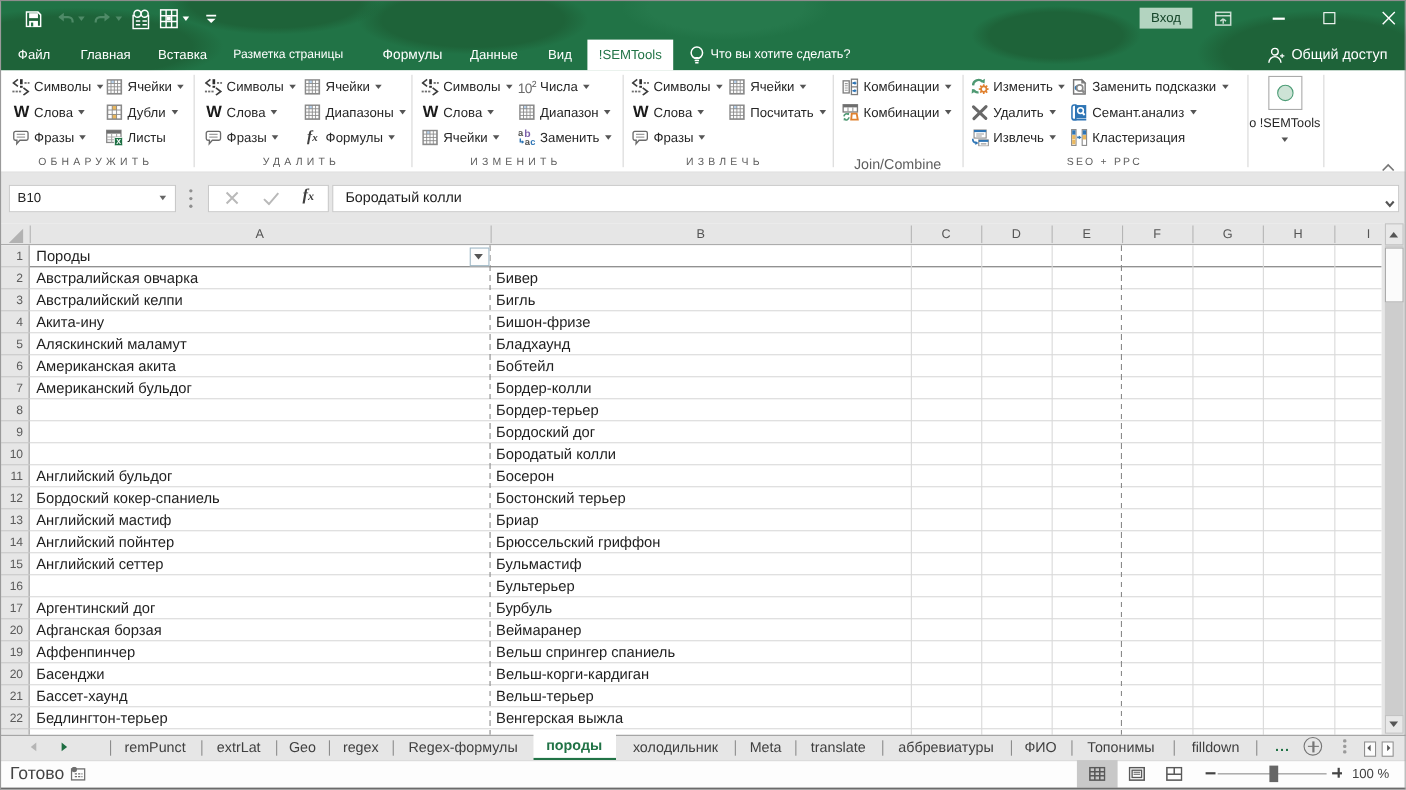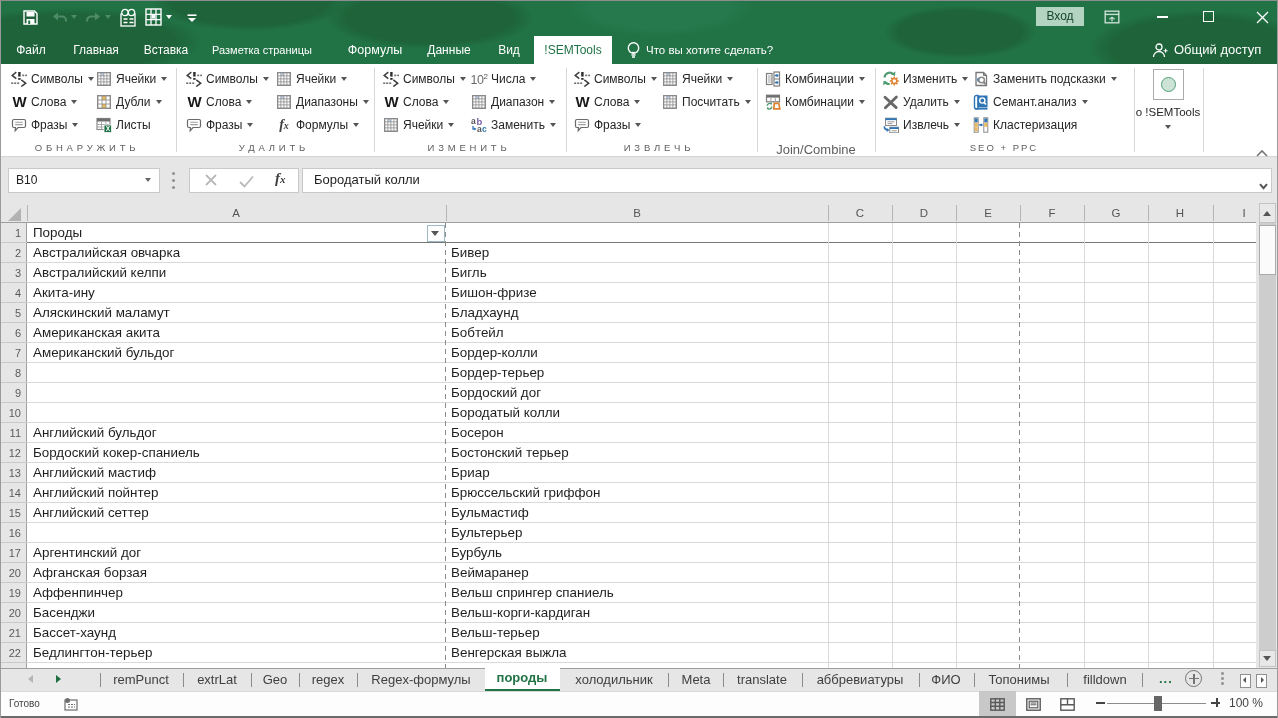--- a/index.html
+++ b/index.html
@@ -770,21 +770,21 @@
 <div class="ab" style="left:1159px;top:668px;height:23px;line-height:21px;font-size:13px;font-weight:700;color:#217346;letter-spacing:1px">...</div>
 <div class="ab" style="left:1185px;top:670px;width:17px;height:17px;border-radius:50%;border:1.2px solid #757575"></div>
 <div class="ab" style="left:1189px;top:678px;width:10px;height:1.4px;background:#757575"></div>
 <div class="ab" style="left:1193.3px;top:674px;width:1.4px;height:10px;background:#757575"></div>
 <div class="ab" style="left:1221px;top:672px;width:2.5px;height:2.5px;background:#9a9a9a;border-radius:50%;box-shadow:0 5px 0 #9a9a9a,0 10px 0 #9a9a9a"></div>
 <div class="ab" style="left:1240px;top:674px;width:11px;height:14px;background:#fdfdfd;border:1px solid #8f8f8f"></div>
 <div class="ab" style="left:1243px;top:677px;width:0;height:0;border-top:3px solid transparent;border-bottom:3px solid transparent;border-right:3.5px solid #555"></div>
 <div class="ab" style="left:1256px;top:674px;width:11px;height:14px;background:#fdfdfd;border:1px solid #8f8f8f"></div>
 <div class="ab" style="left:1261px;top:677px;width:0;height:0;border-top:3px solid transparent;border-bottom:3px solid transparent;border-left:3.5px solid #555"></div>
 <div class="ab" style="left:0;top:691px;width:1278px;height:25px;background:#fdfdfd;border-top:1px solid #d9d9d9"></div>
-<div class="ab" style="left:9px;top:691px;height:25px;line-height:25px;font-size:10px;color:#444">Готово</div>
+<div class="ab" style="left:9px;top:691px;height:25px;line-height:25px;font-size:16px;color:#444">Готово</div>
 <div class="ab" style="left:64px;top:697px"><svg width="14" height="13" viewBox="0 0 14 13" style="">
         <rect x="1" y="2" width="12" height="10" fill="none" stroke="#6e6e6e" stroke-width="1.2"></rect>
         <circle cx="3.5" cy="2.5" r="2.5" fill="#6e6e6e"></circle>
         <path d="M4 6.5h7M4 9h7" stroke="#6e6e6e" stroke-width="1" stroke-dasharray="2 1"></path>
       </svg></div>
 <div class="ab" style="left:979px;top:691px;width:37px;height:25px;background:#c8c8c8"></div>
 <div class="ab" style="left:990px;top:697px"><svg width="15" height="13" viewBox="0 0 15 13" style="">
         <rect x="0.8" y="0.8" width="13.4" height="11.4" fill="none" stroke="#595959" stroke-width="1.4"></rect>
         <path d="M0.8 4.5h13.4M0.8 8.3h13.4M5.3 0.8v11.4M9.8 0.8v11.4" stroke="#595959" stroke-width="1.4"></path>
       </svg></div>

